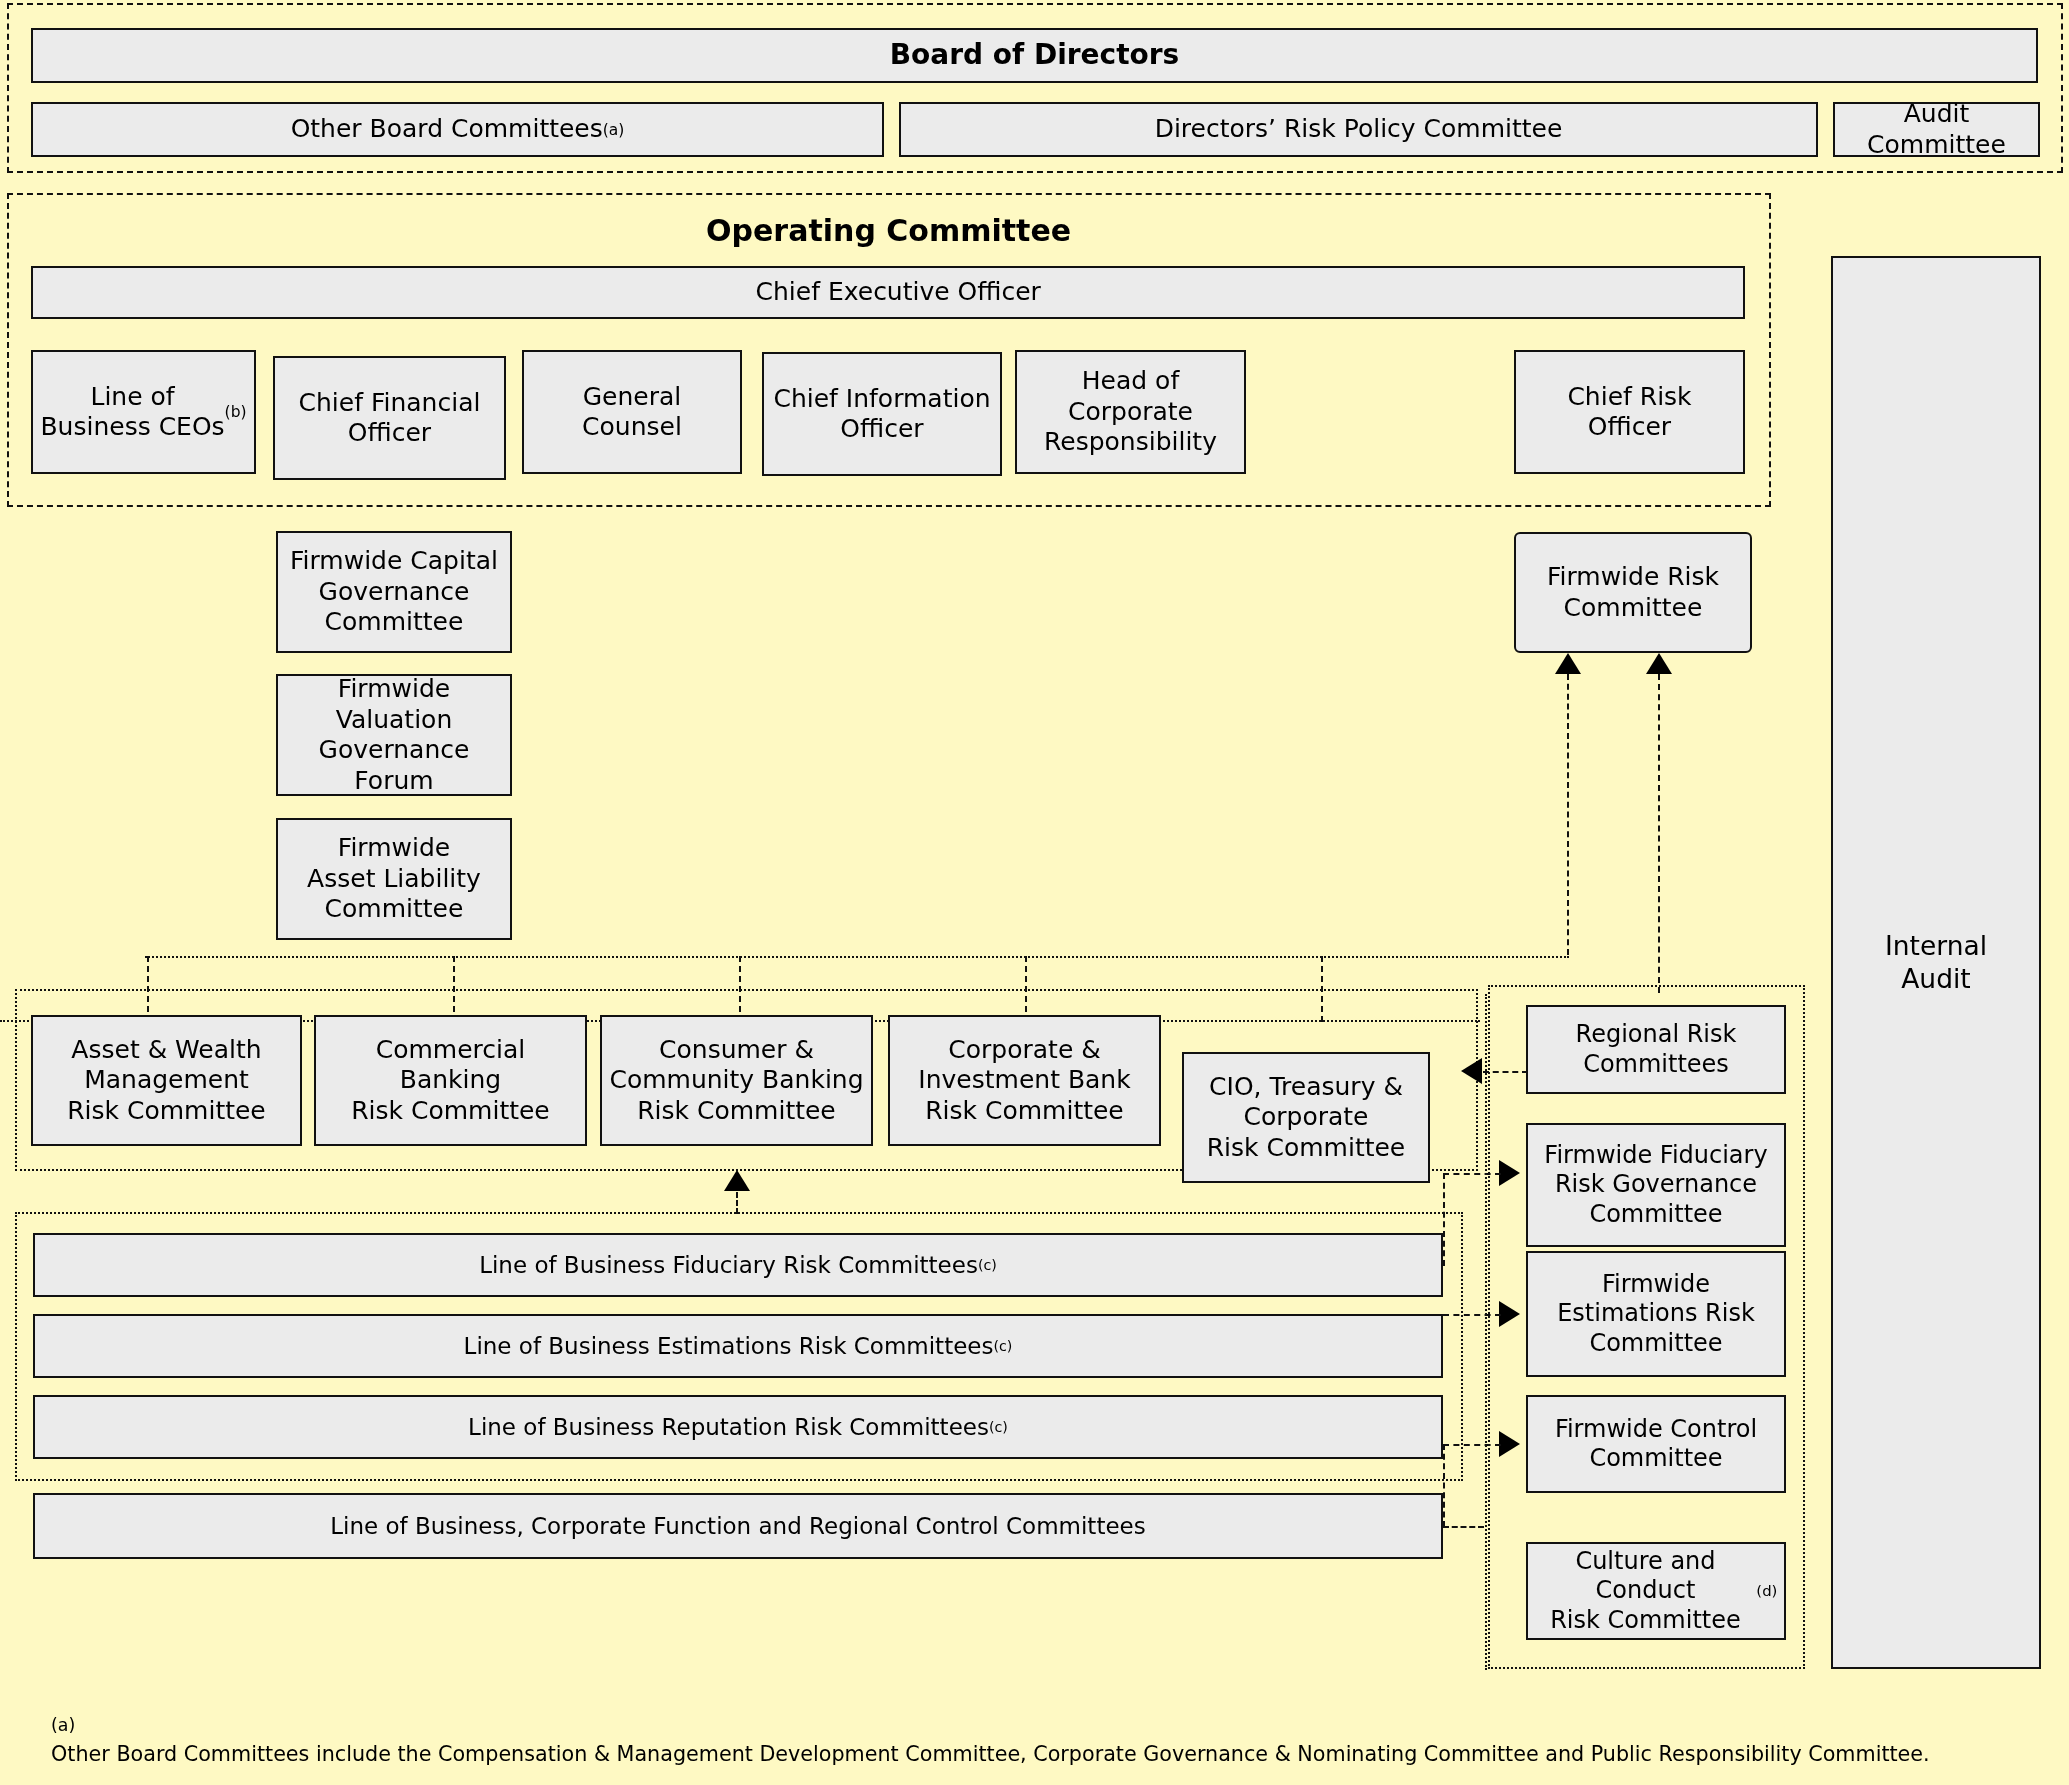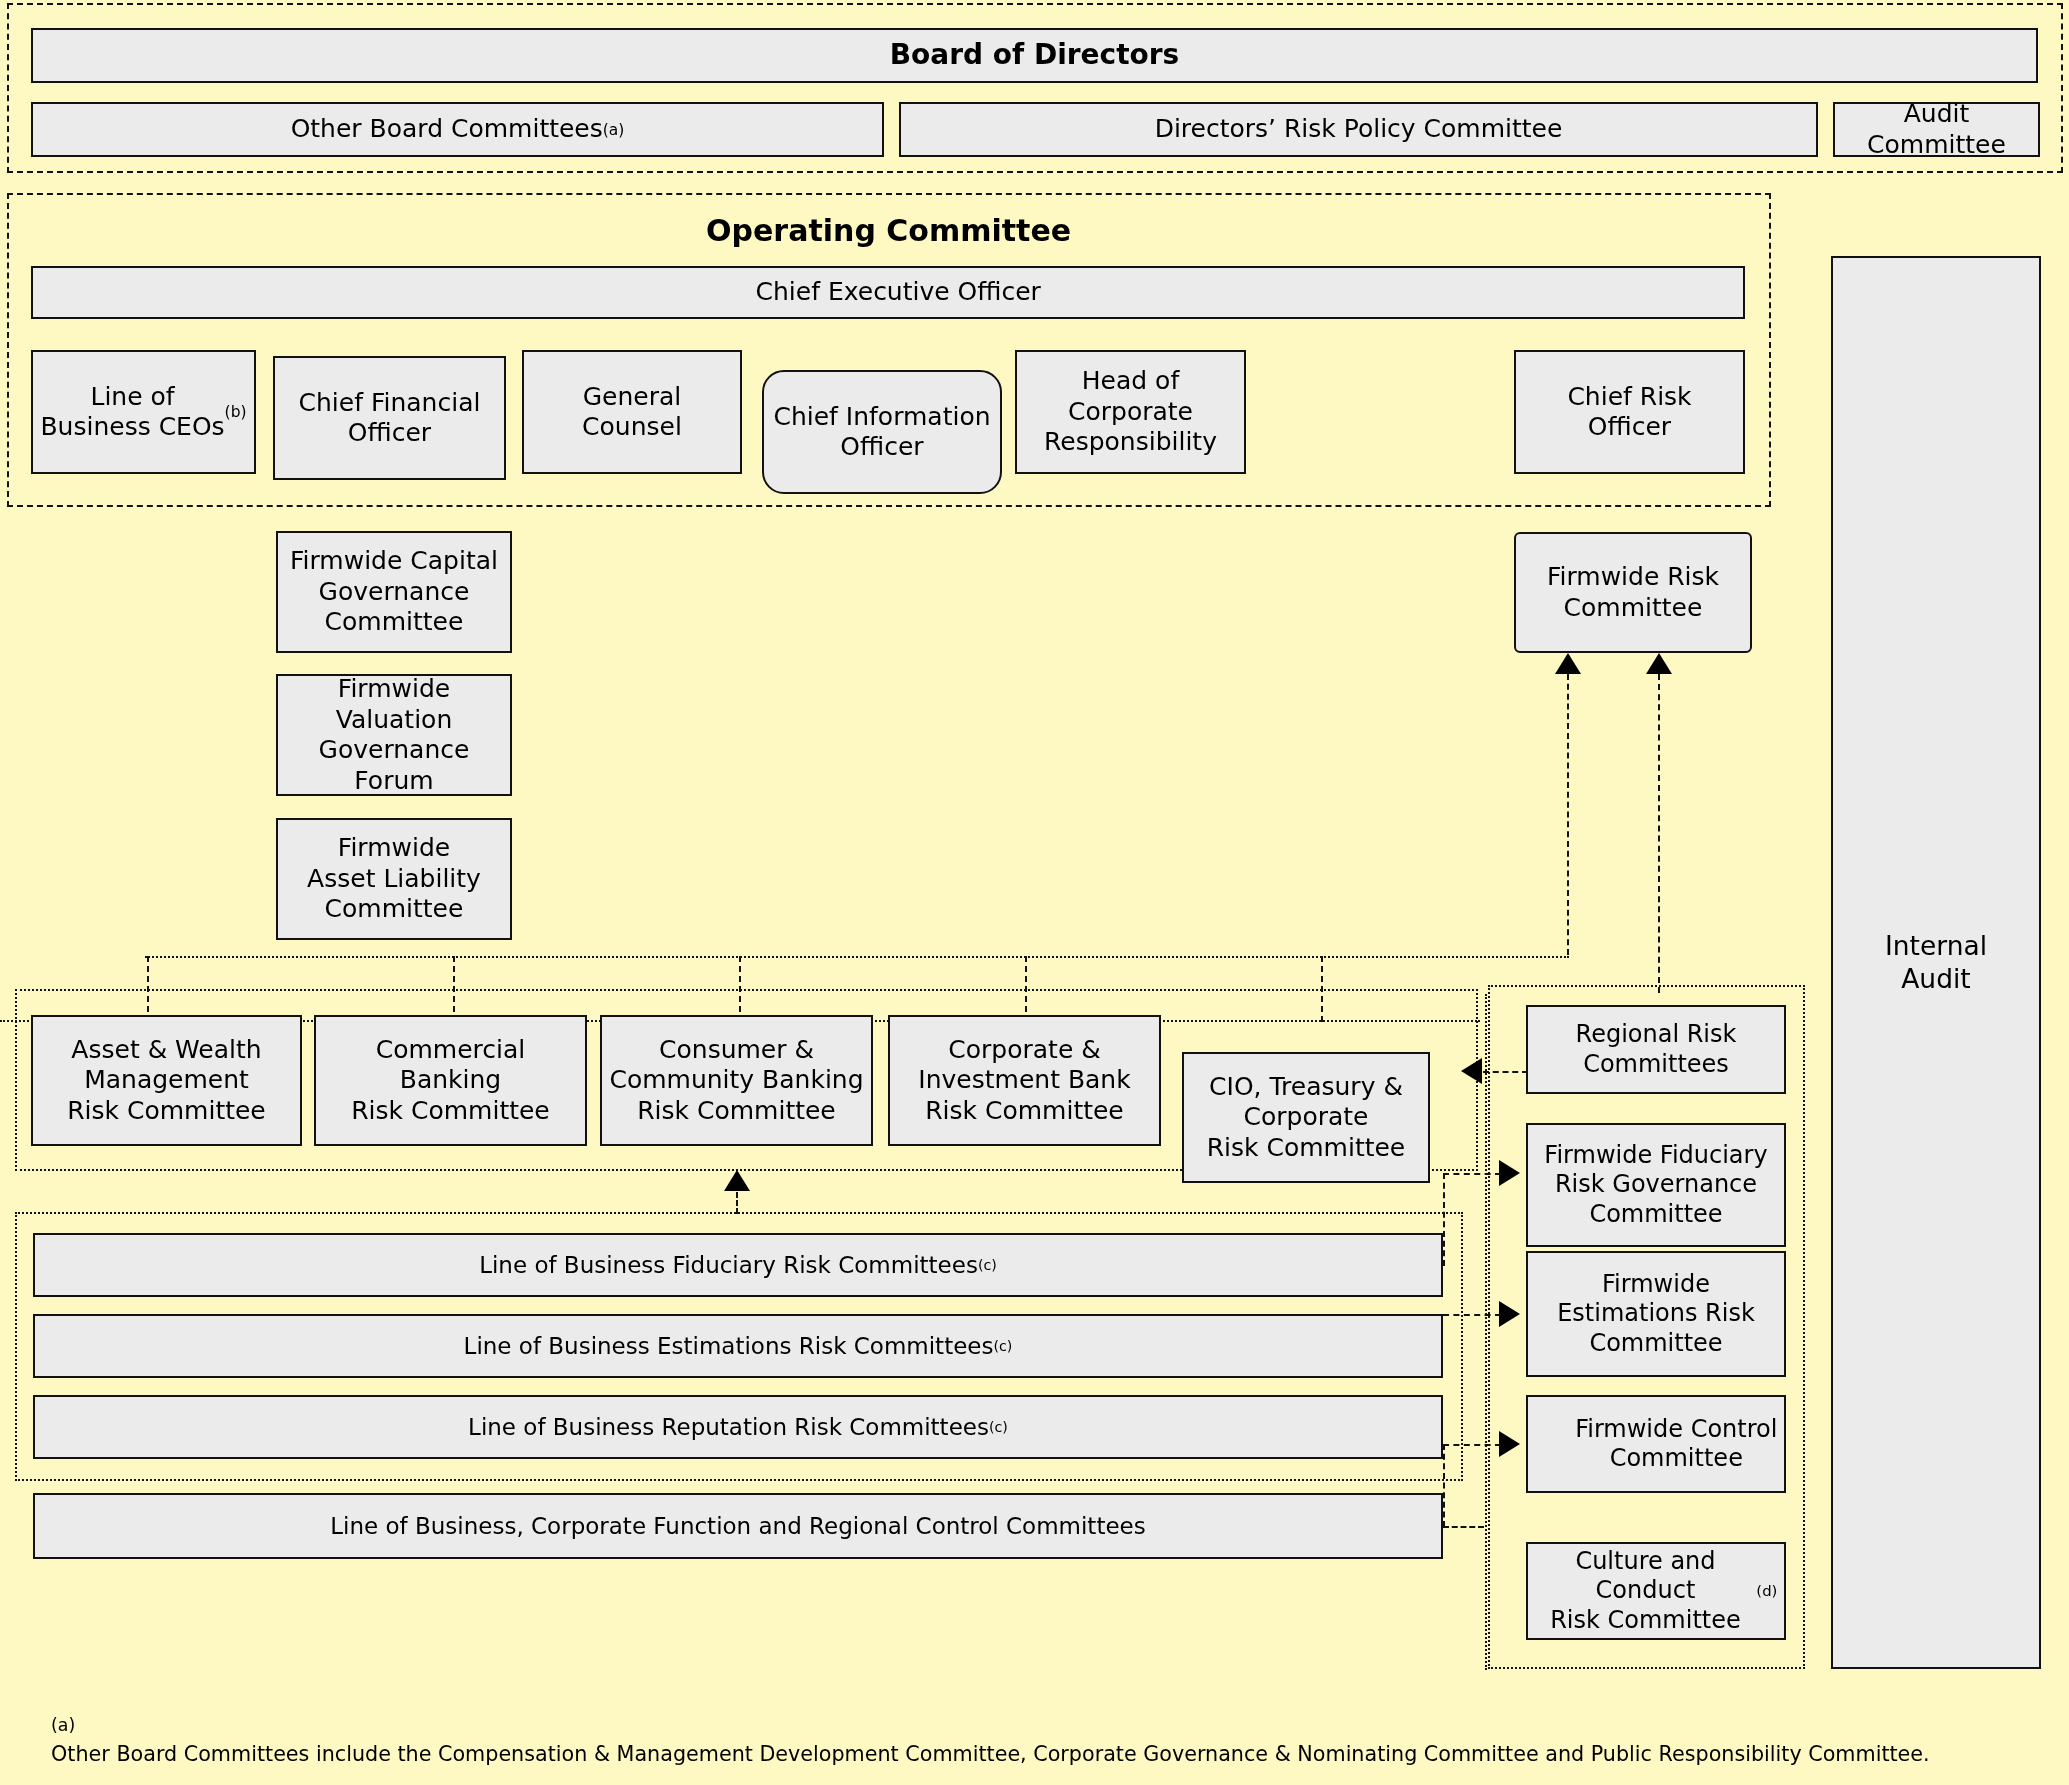--- a/index.html
+++ b/index.html
@@ -115,21 +115,21 @@
 Business CEOs</span><span class="sup">(b)</span>
   </div>
   <div class="box" style="left:273px;top:356px;width:233px;height:124px;">
     <span>Chief Financial
 Officer</span>
   </div>
   <div class="box" style="left:522px;top:350px;width:220px;height:124px;">
     <span>General
 Counsel</span>
   </div>
-  <div class="box" style="left:762px;top:370px;width:240px;height:124px;border-radius:22px;">
+  <div class="box" style="left:762px;top:352px;width:240px;height:124px;">
     <span>Chief Information
 Officer</span>
   </div>
   <div class="box" style="left:1015px;top:350px;width:231px;height:124px;">
     <span>Head of
 Corporate
 Responsibility</span>
   </div>
   <div class="box" style="left:1514px;top:350px;width:231px;height:124px;">
     <span>Chief Risk
@@ -230,21 +230,21 @@
   <div class="box" style="left:1526px;top:1111px;width:260px;height:124px;font-size:24px;margin-top:12px;">
     <span>Firmwide Fiduciary
 Risk Governance
 Committee</span>
   </div>
   <div class="box" style="left:1526px;top:1251px;width:260px;height:126px;font-size:24px;">
     <span>Firmwide
 Estimations Risk
 Committee</span>
   </div>
-  <div class="box" style="left:1526px;top:1395px;width:260px;height:98px;font-size:24px;justify-content:flex-end;">
+  <div class="box" style="left:1526px;top:1395px;width:260px;height:98px;font-size:24px;">
     <span>Firmwide Control
 Committee</span>
   </div>
   <div class="box" style="left:1526px;top:1542px;width:260px;height:98px;font-size:24px;">
     <span>Culture and Conduct
 Risk Committee</span><span class="sup"> (d)</span>
   </div>
 
   <div class="arrow-left" style="left:1461px;top:1058px;"></div>
   <div class="hline dash" style="left:1483px;top:1071px;width:45px;"></div>

